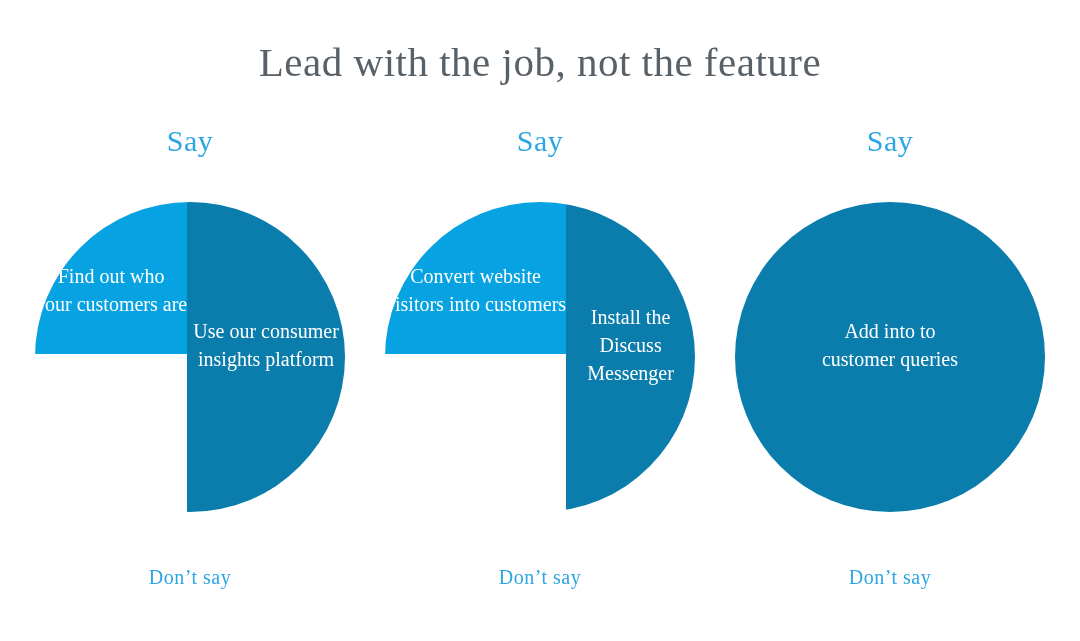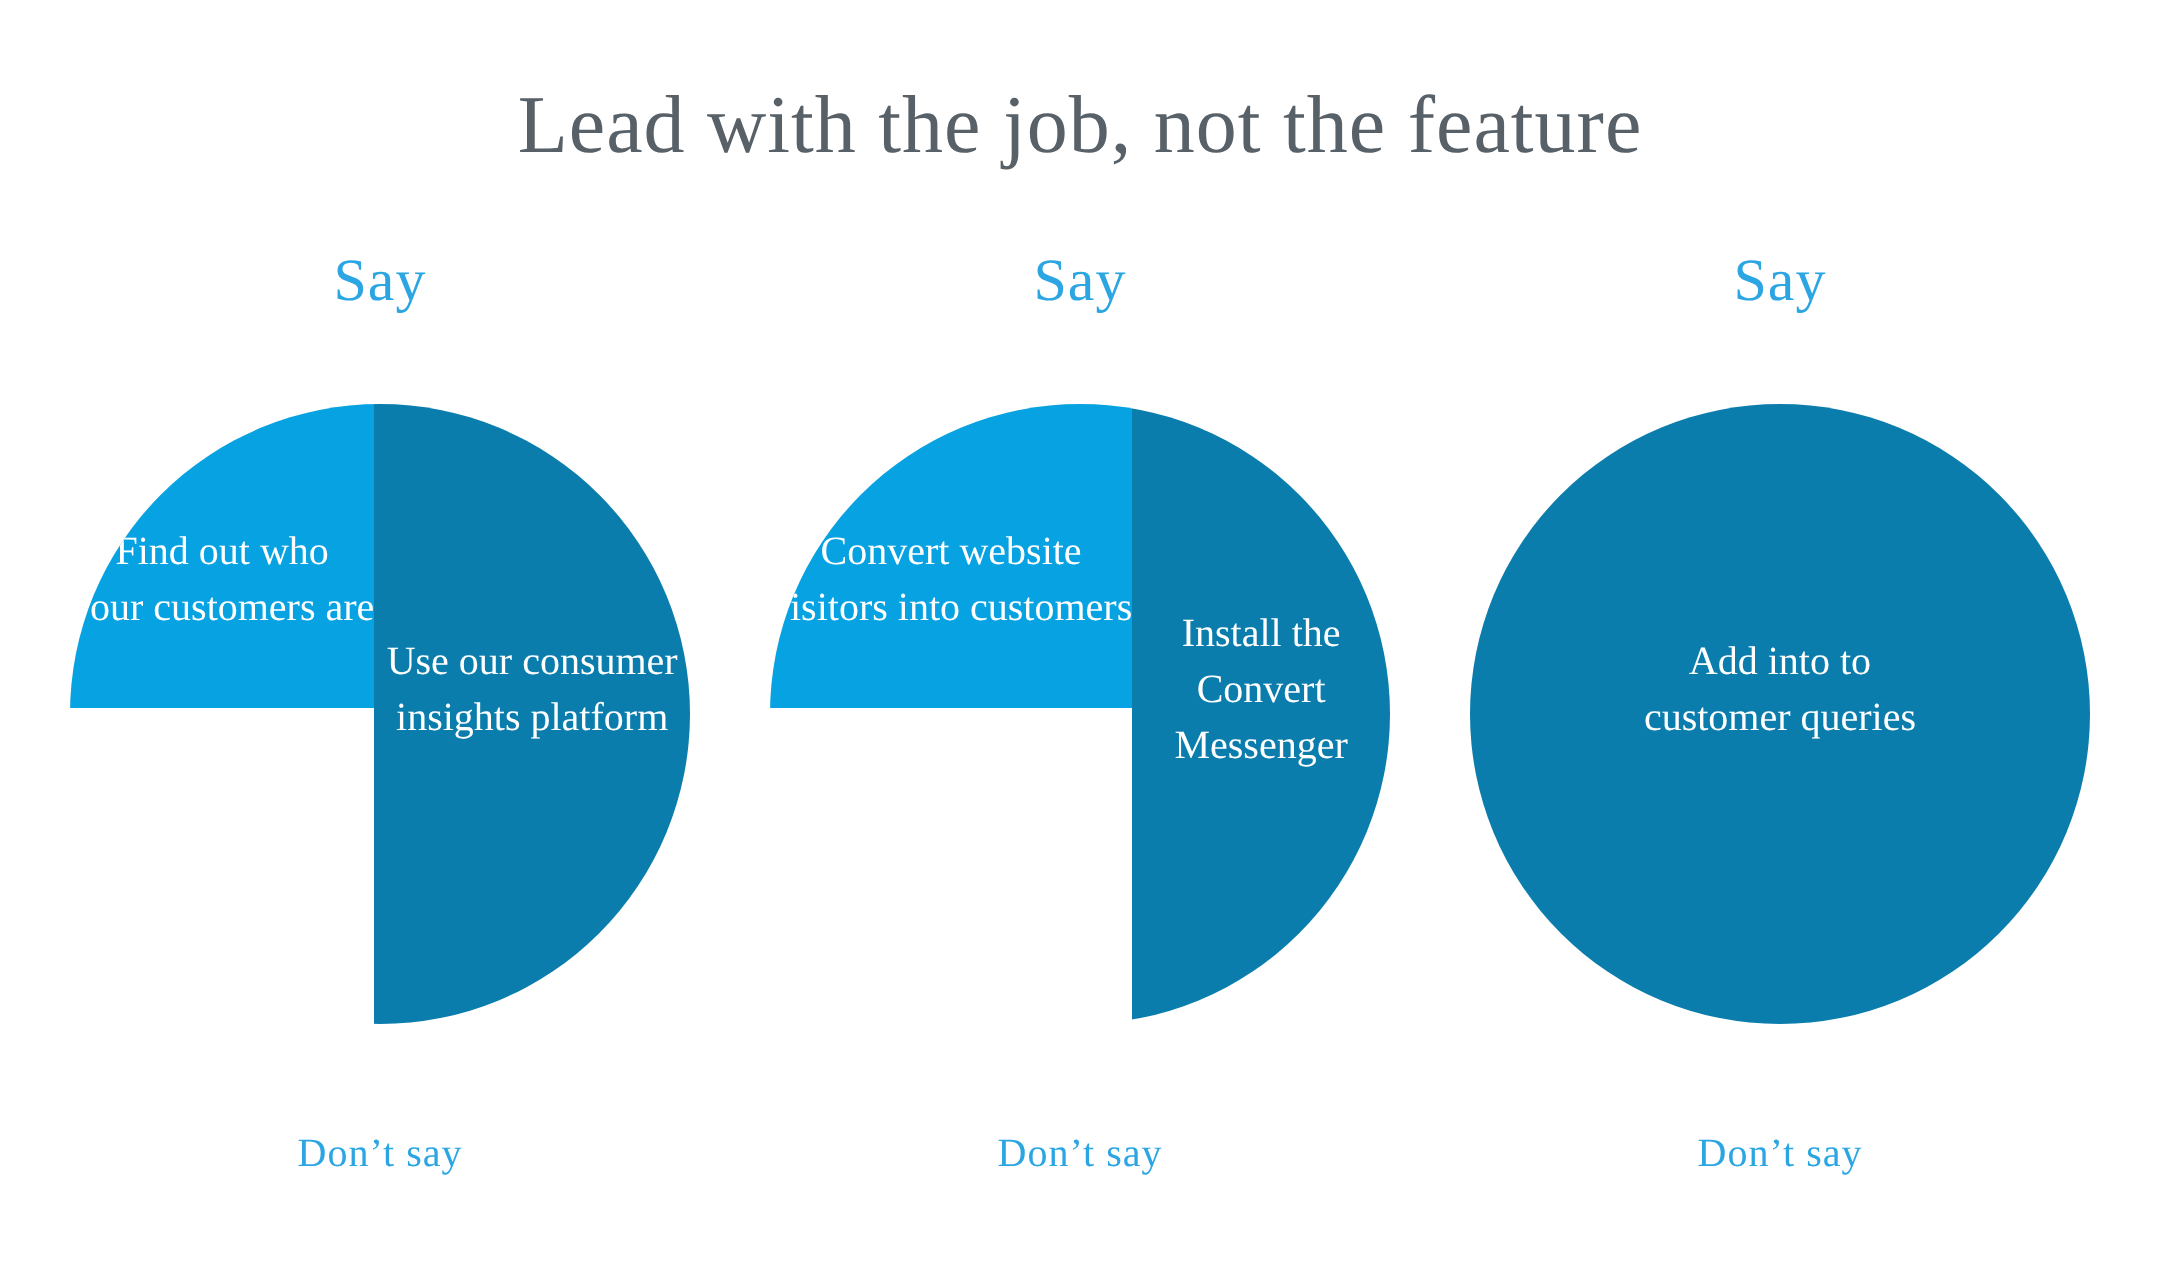--- a/index.html
+++ b/index.html
@@ -114,21 +114,21 @@
       </div>
       <div class="dont-say-label">Don’t say</div>
     </div>
 
     <div class="column">
       <div class="say-label">Say</div>
       <div class="circle">
         <div class="half top">Convert website
 visitors into customers</div>
         <div class="divider"></div>
-        <div class="half bottom">Install the Convert
+        <div class="half bottom">Install the Discuss
 Messenger</div>
       </div>
       <div class="dont-say-label">Don’t say</div>
     </div>
 
     <div class="column">
       <div class="say-label">Say</div>
       <div class="circle">
         <div class="divider"></div>
         <div class="half bottom">Add into to

